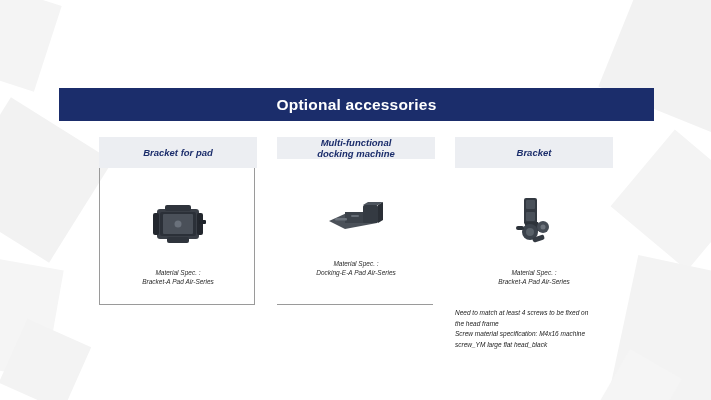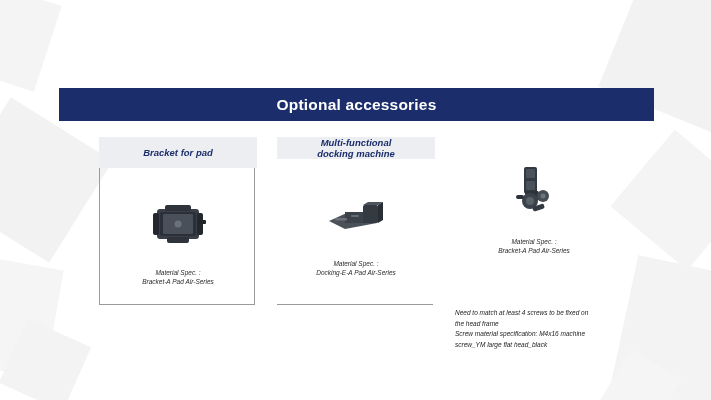--- a/index.html
+++ b/index.html
@@ -217,20 +217,23 @@
           </svg>
         </div>
         <div class="card-caption">
           <span class="cap-line">Material Spec. :</span>
           <span class="cap-line">Docking-E-A Pad Air-Series</span>
         </div>
       </div>
     </div>
 
     <div class="card card-3">
+      <div class="card-head">
+        <span class="head-text">Bracket</span>
+      </div>
       <div class="card-body">
         <div class="card-figure">
           <svg width="56" height="56" viewBox="0 0 56 56">
             <g>
               <rect x="18" y="2" width="13" height="26" rx="2" fill="#333941"></rect>
               <rect x="20" y="4" width="9" height="9" rx="1" fill="#4a515a"></rect>
               <rect x="20" y="16" width="9" height="9" rx="1" fill="#4a515a"></rect>
               <path d="M18 26 L32 26 L36 34 L22 38 Z" fill="#2d333a"></path>
               <circle cx="24" cy="36" r="8" fill="#3b424b"></circle>
               <circle cx="24" cy="36" r="4" fill="#596169"></circle>

